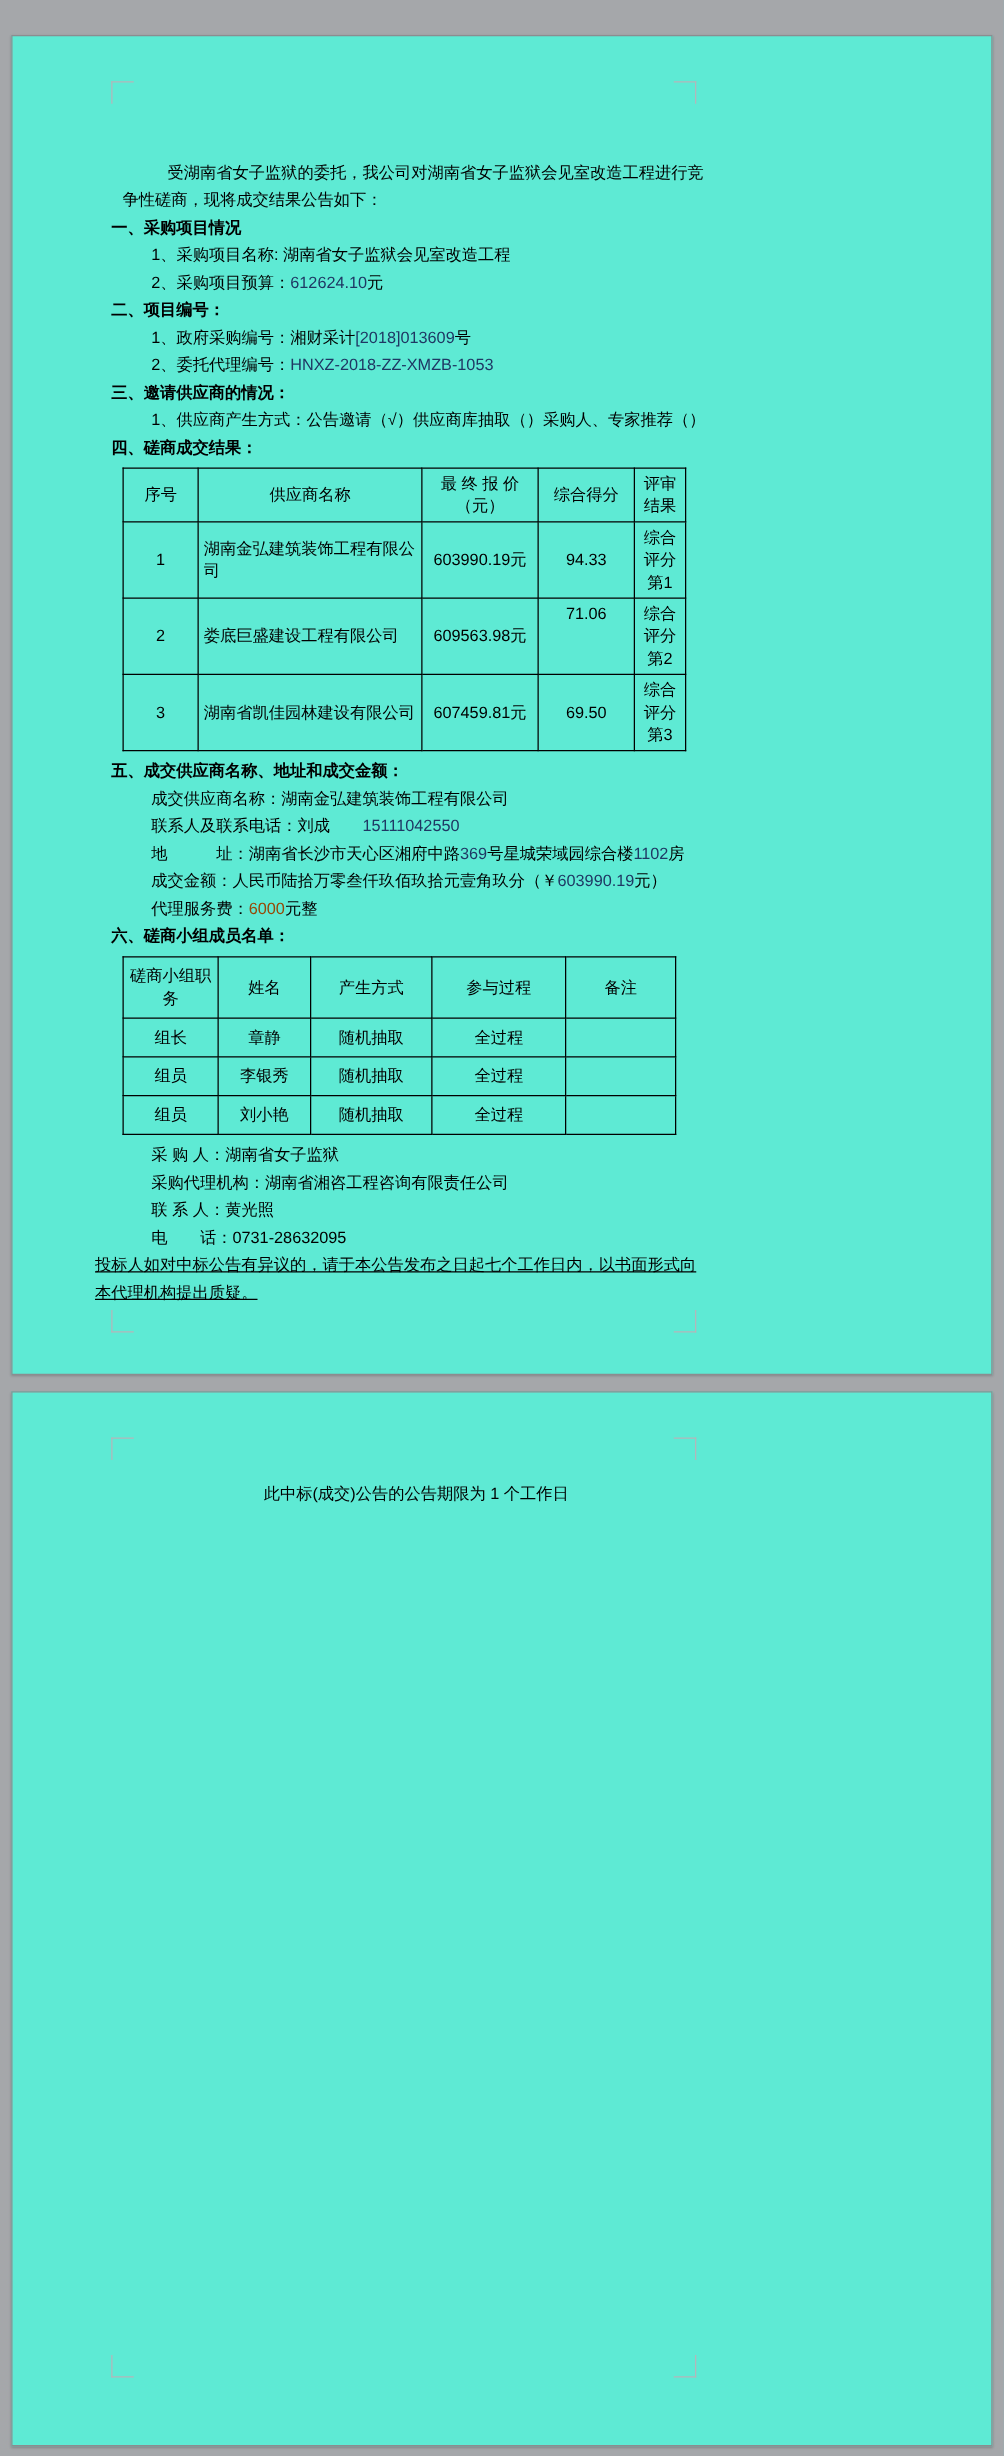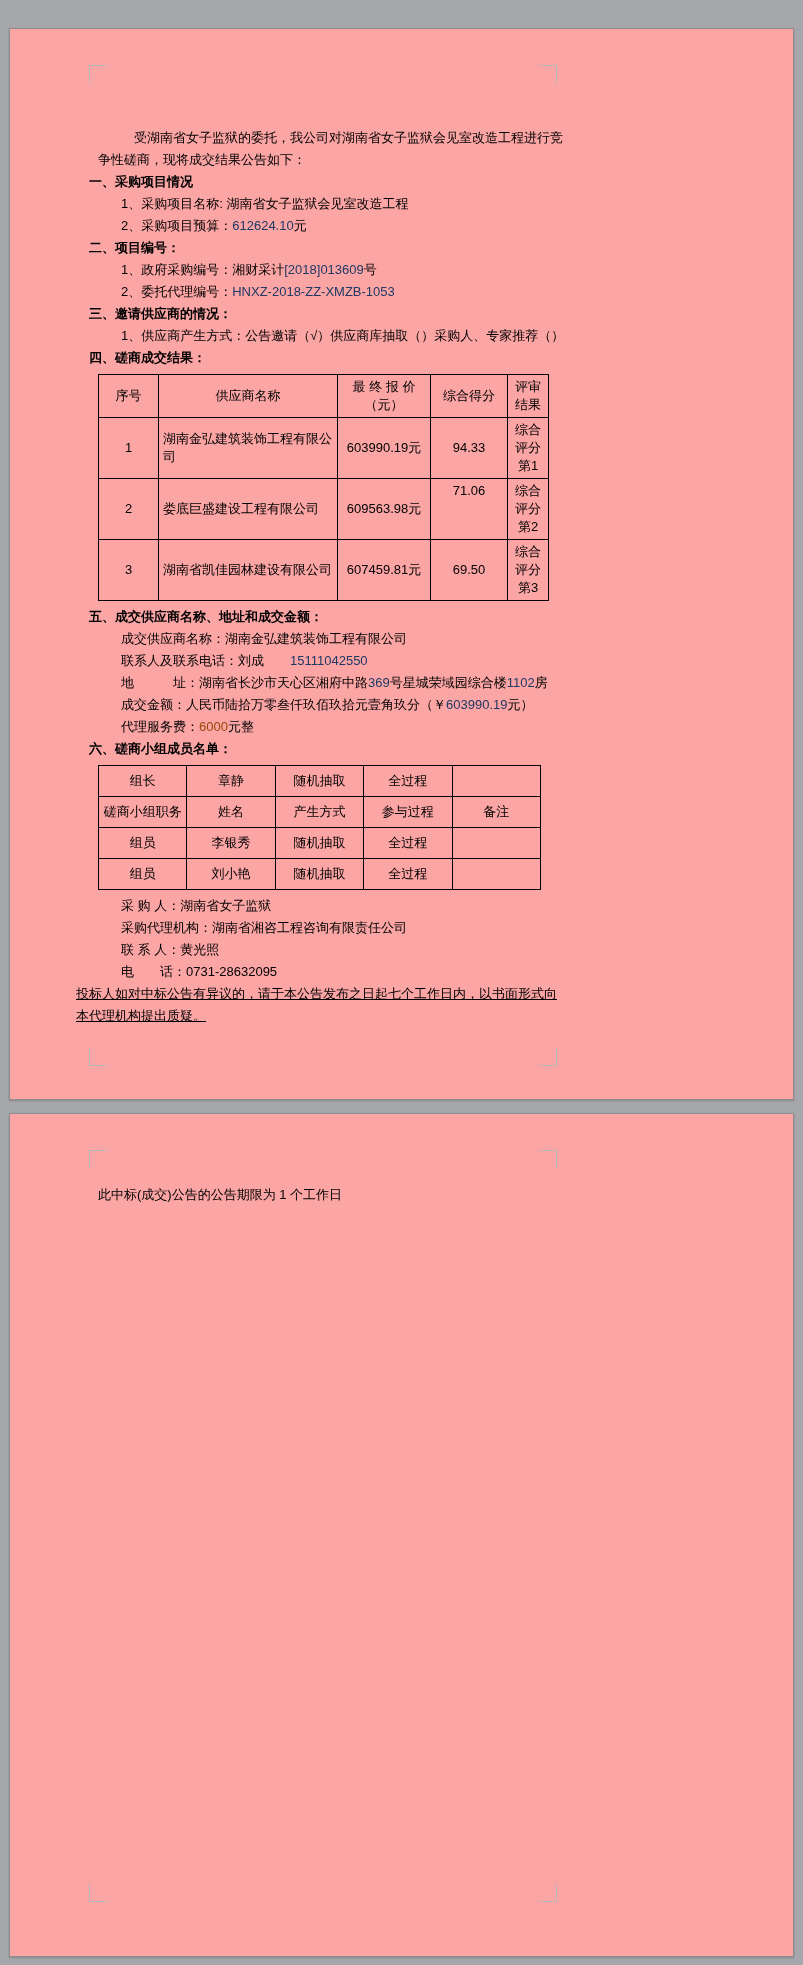--- a/index.html
+++ b/index.html
@@ -4,26 +4,26 @@
 <style>
   html,body{margin:0;padding:0;}
   body{
     width:803px;height:1965px;
     background:#a5a7aa;
     font-family:"Liberation Sans","DejaVu Sans",sans-serif;
     color:#000;
   }
   .viewport{position:relative;width:803px;height:1965px;background:#a5a7aa;overflow:hidden;}
   .page{
-    position:absolute;left:9px;width:785px;background:#fca5a5;
+    position:absolute;left:9px;width:785px;background:#5eead4;
     border:1px solid #8b8d90;box-sizing:border-box;
     box-shadow:0 1px 2px rgba(0,0,0,.2);
   }
   #page1{top:28px;height:1072px;}
-  #page2{top:1113px;height:844px;}
+  #page2{top:1113px;height:844px;text-align:center;}
 
   
   .crop{position:absolute;width:17px;height:17px;}
   .crop-tl{border-top:1px solid #b4b6b9;border-left:1px solid #b4b6b9;}
   .crop-tr{border-top:1px solid #b4b6b9;border-right:1px solid #b4b6b9;}
   .crop-bl{border-bottom:1px solid #b4b6b9;border-left:1px solid #b4b6b9;}
   .crop-br{border-bottom:1px solid #b4b6b9;border-right:1px solid #b4b6b9;}
   .cm-l{left:79px;} .cm-r{right:236px;}
   .cm-t{top:36px;}
   #page1 .cm-b{bottom:33px;}
@@ -122,32 +122,32 @@
       <p class="li"><span>联系人及联系电话：刘成　　</span><span class="num">15111042550</span></p>
       <p class="li"><span>地　　　址：湖南省长沙市天心区湘府中路</span><span class="num">369</span><span>号星城荣域园综合楼</span><span class="num">1102</span><span>房</span></p>
       <p class="li"><span>成交金额：人民币陆拾万零叁仟玖佰玖拾元壹角玖分（￥</span><span class="num">603990.19</span><span>元）</span></p>
       <p class="li"><span>代理服务费：</span><span class="numw">6000</span><span>元整</span></p>
 
       <p class="h">六、磋商小组成员名单：</p>
 
       <table class="t2">
         <tbody>
             <tr>
+          <th class="w-role">磋商小组职务</th>
+          <th class="w-pname">姓名</th>
+          <th class="w-method">产生方式</th>
+          <th class="w-proc">参与过程</th>
+          <th>备注</th>
+        </tr>
+        <tr>
           <td>组长</td>
           <td>章静</td>
           <td>随机抽取</td>
           <td>全过程</td>
           <td></td>
-        </tr>
-        <tr>
-          <th class="w-role">磋商小组职务</th>
-          <th class="w-pname">姓名</th>
-          <th class="w-method">产生方式</th>
-          <th class="w-proc">参与过程</th>
-          <th>备注</th>
         </tr>
         <tr>
           <td>组员</td>
           <td>李银秀</td>
           <td>随机抽取</td>
           <td>全过程</td>
           <td></td>
         </tr>
         <tr>
           <td>组员</td>

